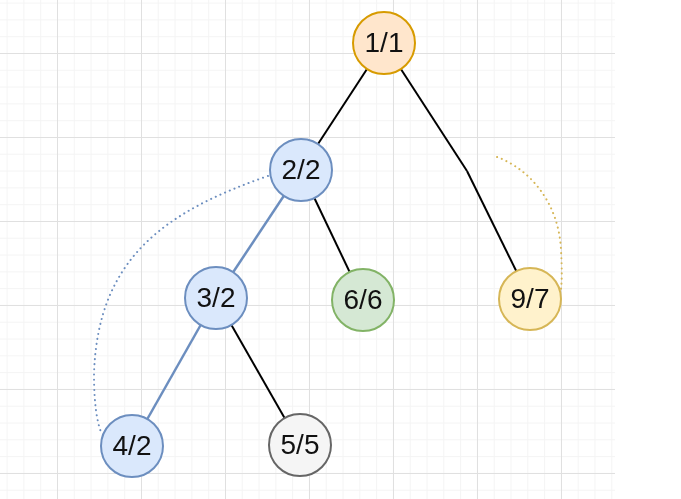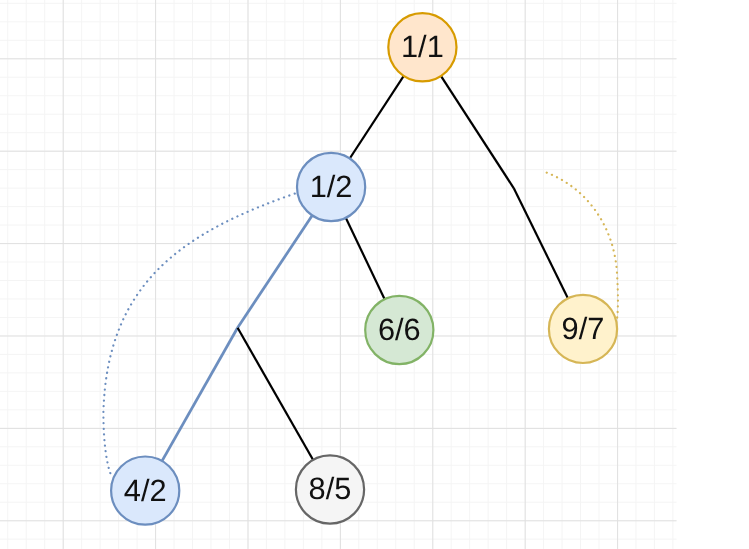--- a/index.html
+++ b/index.html
@@ -65,34 +65,37 @@
 
     <path d="M 268 176 C 170 210, 97 255, 94 375 C 94 403, 97 422, 101 432" fill="none" stroke="#6c8ebf" stroke-width="2" stroke-linecap="round" stroke-dasharray="0.1 5"></path>
     <path d="M 497 157 C 532 170, 559 205, 561 250 C 562 268, 562 280, 561 289" fill="none" stroke="#d6b656" stroke-width="2" stroke-linecap="round" stroke-dasharray="0.1 5"></path>
   </svg>
 
   <div class="node c-orange" style="left:352px; top:11px;">
     <span>1/1</span>
   </div>
 
   <div class="node c-blue" style="left:269px; top:138px;">
-    <span>1/2</span>
+    <span>2/2</span>
   </div>
 
 
+  <div class="node c-blue" style="left:184px; top:266px;">
+    <span>3/2</span>
+  </div>
 
   <div class="node c-green" style="left:331px; top:268px;">
     <span>6/6</span>
   </div>
 
   <div class="node c-yellow" style="left:498px; top:267px;">
     <span>9/7</span>
   </div>
 
   <div class="node c-blue" style="left:100px; top:414px;justify-content:center;">
     <span>4/2</span>
   </div>
 
   <div class="node c-gray" style="left:268px; top:413px;">
-    <span>8/5</span>
+    <span>5/5</span>
   </div>
 
 </div>
 
 </body></html>

